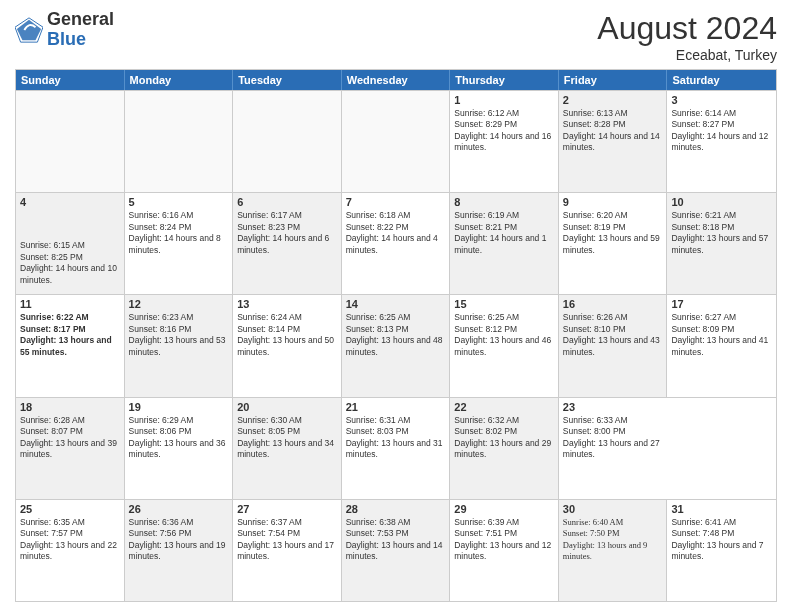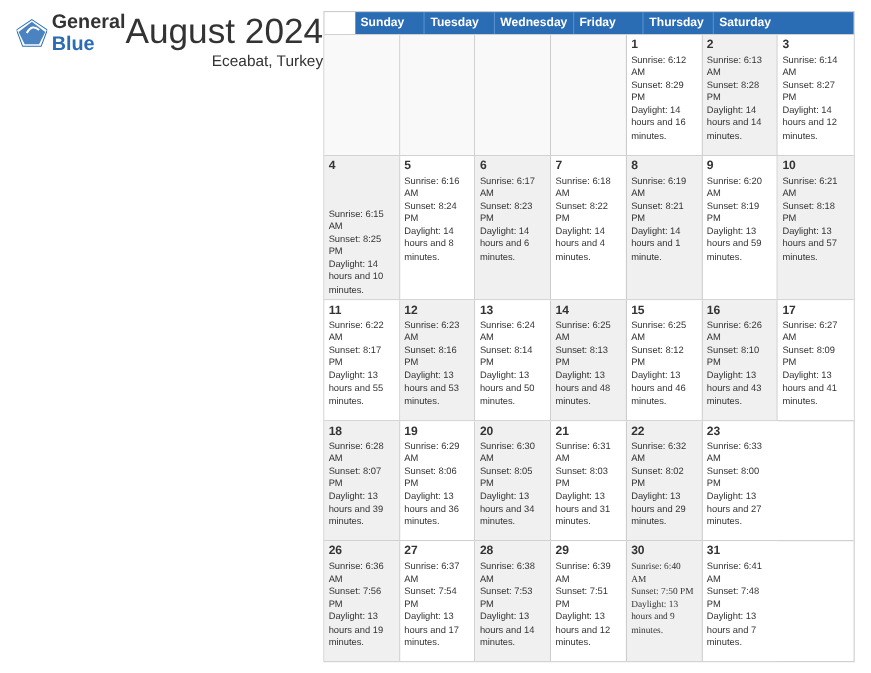--- a/index.html
+++ b/index.html
@@ -8,21 +8,21 @@
       background: #fff;
       width: 792px;
       height: 612px;
       overflow: hidden;
     }
     .page {
       width: 792px;
       height: 612px;
       padding: 10px 15px 10px 15px;
       display: flex;
-      flex-direction: row;
+      flex-direction: column;
     }
     .header {
       display: flex;
       justify-content: space-between;
       align-items: flex-start;
       margin-bottom: 6px;
     }
     .logo {
       display: flex;
       align-items: center;
@@ -54,21 +54,20 @@
     .calendar {
       flex: 1;
       display: flex;
       flex-direction: column;
       border: 1px solid #ccc;
     }
     .cal-header-row {
       display: grid;
       grid-template-columns: repeat(7, 1fr);
       background: #2a6db5;
-      margin-left: 28px;
     }
     .cal-header-cell {
       color: #fff;
       font-size: 11px;
       font-weight: bold;
       padding: 4px 5px;
       text-align: left;
       border-right: 1px solid #5590cc;
     }
     .cal-header-cell:last-child { border-right: none; }
@@ -124,24 +123,25 @@
     </div>
     <div class="title-block">
       <div class="month-year">August 2024</div>
       <div class="location">Eceabat, Turkey</div>
     </div>
   </div>
 
   <div class="calendar">
     <div class="cal-header-row" id="cal-header">
         <div class="cal-header-cell">Sunday</div>
+        <div class="cal-header-cell">Monday</div>
         <div class="cal-header-cell">Tuesday</div>
         <div class="cal-header-cell">Wednesday</div>
+        <div class="cal-header-cell">Thursday</div>
         <div class="cal-header-cell">Friday</div>
-        <div class="cal-header-cell">Thursday</div>
         <div class="cal-header-cell">Saturday</div>
       </div>
     <div class="cal-body" id="cal-body">
         <div class="cal-row">
           <div class="cal-cell empty"></div>
           <div class="cal-cell empty"></div>
           <div class="cal-cell empty"></div>
           <div class="cal-cell empty"></div>
           <div class="cal-cell">
             <div class="day-number">1</div>
@@ -202,21 +202,21 @@
           <div class="cal-cell shaded">
             <div class="day-number">10</div>
             <div class="cell-text" style="white-space: pre-line;">Sunrise: 6:21 AM
 Sunset: 8:18 PM
 Daylight: 13 hours and 57 minutes.</div>
           </div>
         </div>
         <div class="cal-row">
           <div class="cal-cell">
             <div class="day-number">11</div>
-            <div class="cell-text" style="white-space: pre-line;">Sunrise: 6:22 AM
+            <div class="cell-text" style="white-space: pre-line; font-weight: bold;">Sunrise: 6:22 AM
 Sunset: 8:17 PM
 Daylight: 13 hours and 55 minutes.</div>
           </div>
           <div class="cal-cell shaded">
             <div class="day-number">12</div>
             <div class="cell-text" style="white-space: pre-line;">Sunrise: 6:23 AM
 Sunset: 8:16 PM
 Daylight: 13 hours and 53 minutes.</div>
           </div>
           <div class="cal-cell">
@@ -282,20 +282,26 @@
 Daylight: 13 hours and 29 minutes.</div>
           </div>
           <div class="cal-cell">
             <div class="day-number">23</div>
             <div class="cell-text" style="white-space: pre-line;">Sunrise: 6:33 AM
 Sunset: 8:00 PM
 Daylight: 13 hours and 27 minutes.</div>
           </div>
         </div>
         <div class="cal-row">
+          <div class="cal-cell">
+            <div class="day-number">25</div>
+            <div class="cell-text" style="white-space: pre-line;">Sunrise: 6:35 AM
+Sunset: 7:57 PM
+Daylight: 13 hours and 22 minutes.</div>
+          </div>
           <div class="cal-cell shaded">
             <div class="day-number">26</div>
             <div class="cell-text" style="white-space: pre-line;">Sunrise: 6:36 AM
 Sunset: 7:56 PM
 Daylight: 13 hours and 19 minutes.</div>
           </div>
           <div class="cal-cell">
             <div class="day-number">27</div>
             <div class="cell-text" style="white-space: pre-line;">Sunrise: 6:37 AM
 Sunset: 7:54 PM

